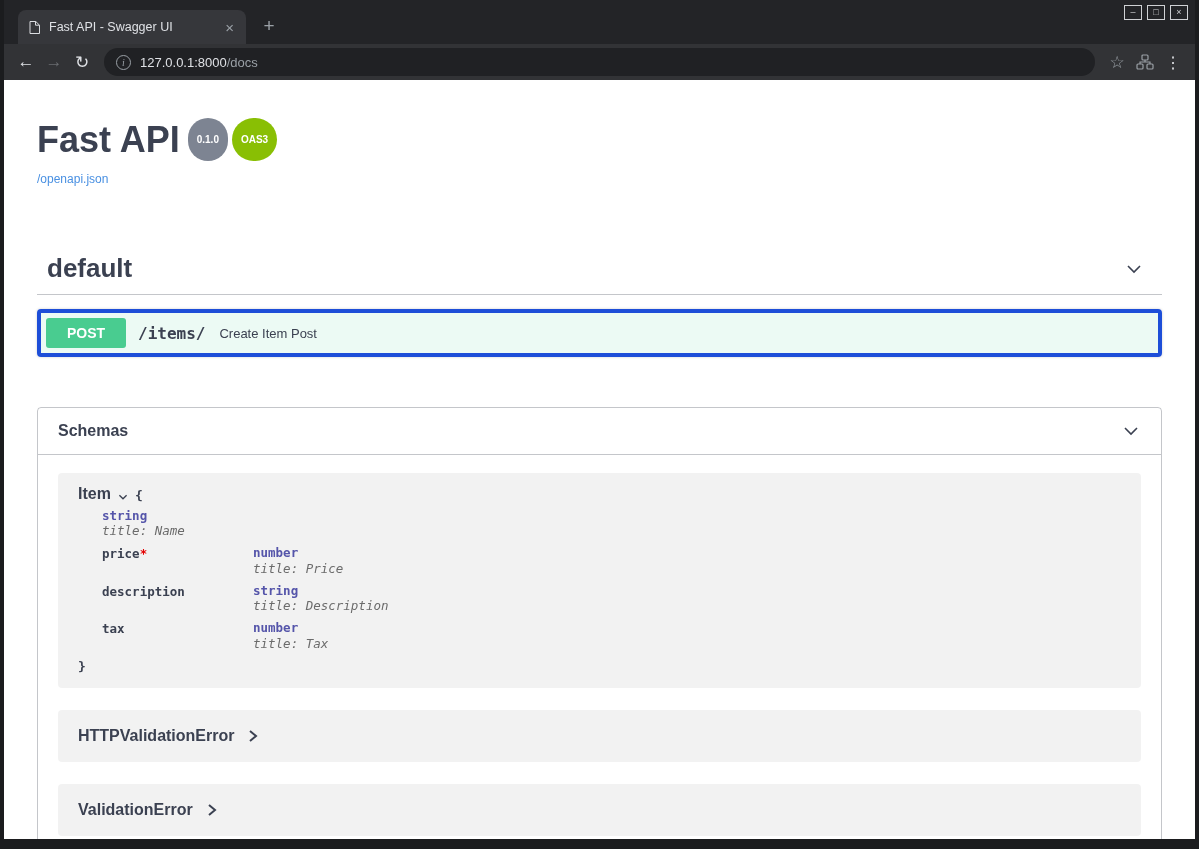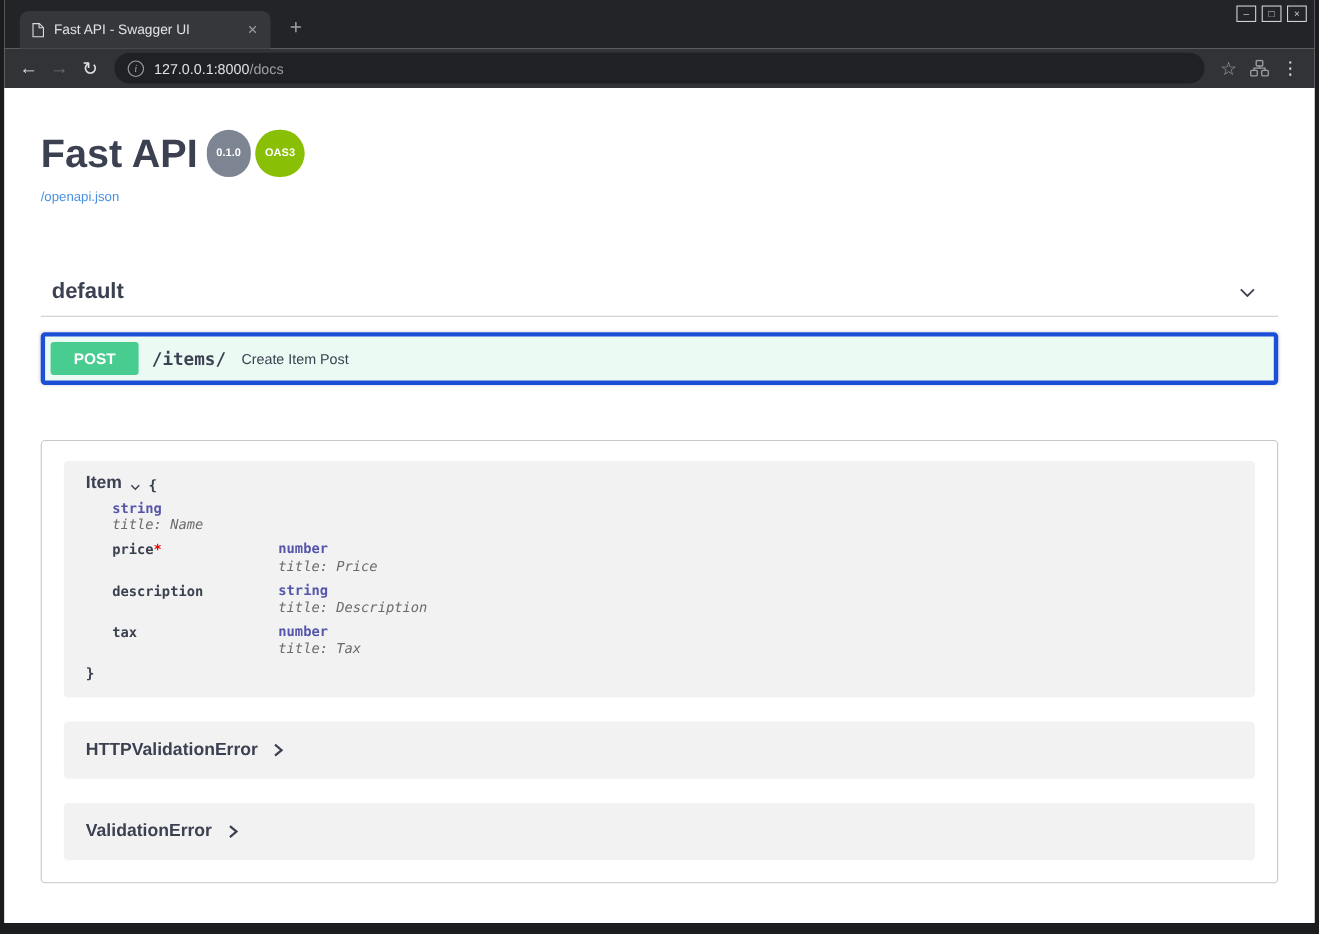--- a/index.html
+++ b/index.html
@@ -48,21 +48,21 @@
            top: -2px; margin-left: 8px; text-align: center; }
   .badge.version { background: #7d8492; }
   .badge.oas { background: #89bf04; margin-left: 4px; }
   .openapi-link { display: inline-block; margin-top: 9px; color: #4990e2; font-size: 12px;
                   text-decoration: none; cursor: pointer; }
 
   .tag-section { margin-top: 56px; }
   .tag-header { display: flex; justify-content: space-between; align-items: center;
                 padding: 10px 18px 10px 10px; border-bottom: 1px solid rgba(59,65,81,.3);
                 cursor: pointer; }
-  .tag-title { font-size: 20px; font-weight: 600; color: #3b4151; }
+  .tag-title { font-size: 26px; font-weight: 600; color: #3b4151; }
 
   .opblock { margin-top: 14px; border: 4px solid #1d4ed8; border-radius: 4px;
              background: rgba(73,204,144,.1); box-shadow: 0 0 3px rgba(0,0,0,.19); }
   .opblock-summary { display: flex; align-items: center; padding: 5px; cursor: pointer; }
   .method-badge { background: #49cc90; color: #fff; font-weight: 700; font-size: 14px;
                   min-width: 80px; text-align: center; padding: 7px 15px; border-radius: 3px; }
   .op-path { font-family: "DejaVu Sans Mono", monospace; font-size: 16px; font-weight: 700;
              color: #3b4151; padding: 0 10px 0 12px; }
   .op-summary { font-size: 13px; color: #3b4151; padding-left: 4px; }
 
@@ -155,20 +155,28 @@
         <div class="opblock">
           <div class="opblock-summary">
             <span class="method-badge">POST</span>
             <span class="op-path">/items/</span>
             <span class="op-summary">Create Item Post</span>
           </div>
         </div>
       </div>
 
       <div class="models-section">
+        <div class="models-header">
+          <span class="models-title">Schemas</span>
+          <span class="chev">
+            <svg width="20" height="20" viewBox="0 0 20 20">
+                <path d="M4 7l6 6 6-6" fill="none" stroke="#3b4151" stroke-width="1.6"></path>
+              </svg>
+          </span>
+        </div>
 
         <div class="models-body">
 
           <div class="model-box">
             <div class="model-title-row">
               <span class="model-title">Item</span>
               <span class="chev">
                 <svg width="12" height="12" viewBox="0 0 20 20">
                     <path d="M4 7l6 6 6-6" fill="none" stroke="#3b4151" stroke-width="2.2"></path>
                   </svg>

